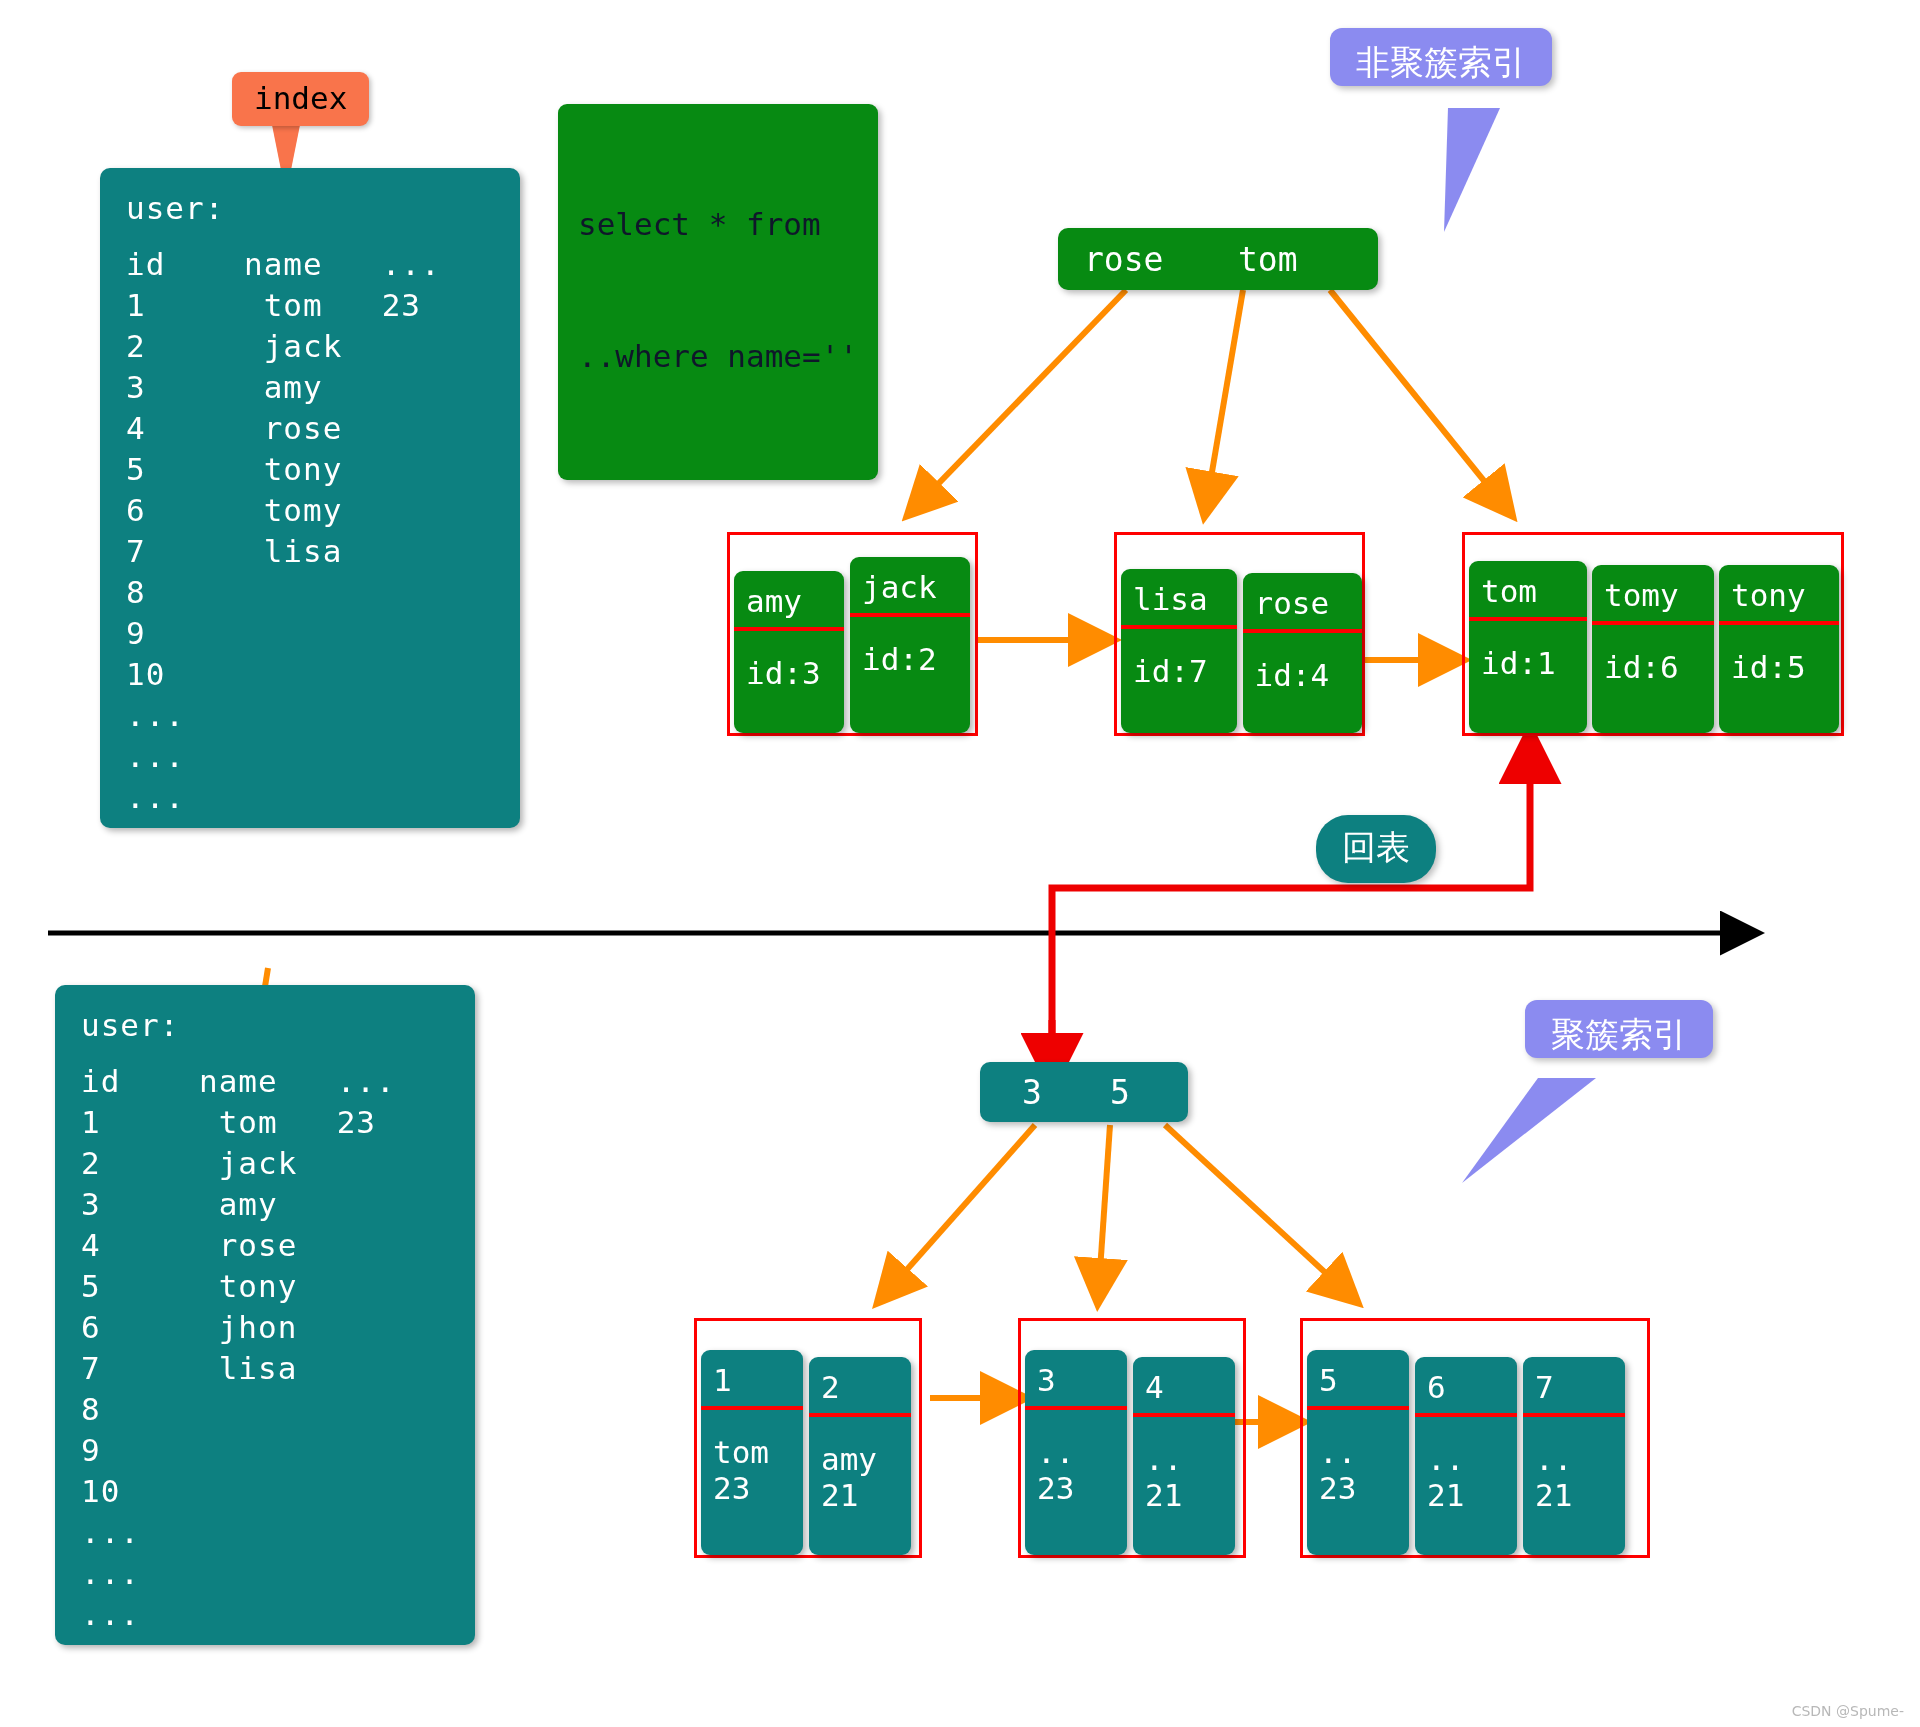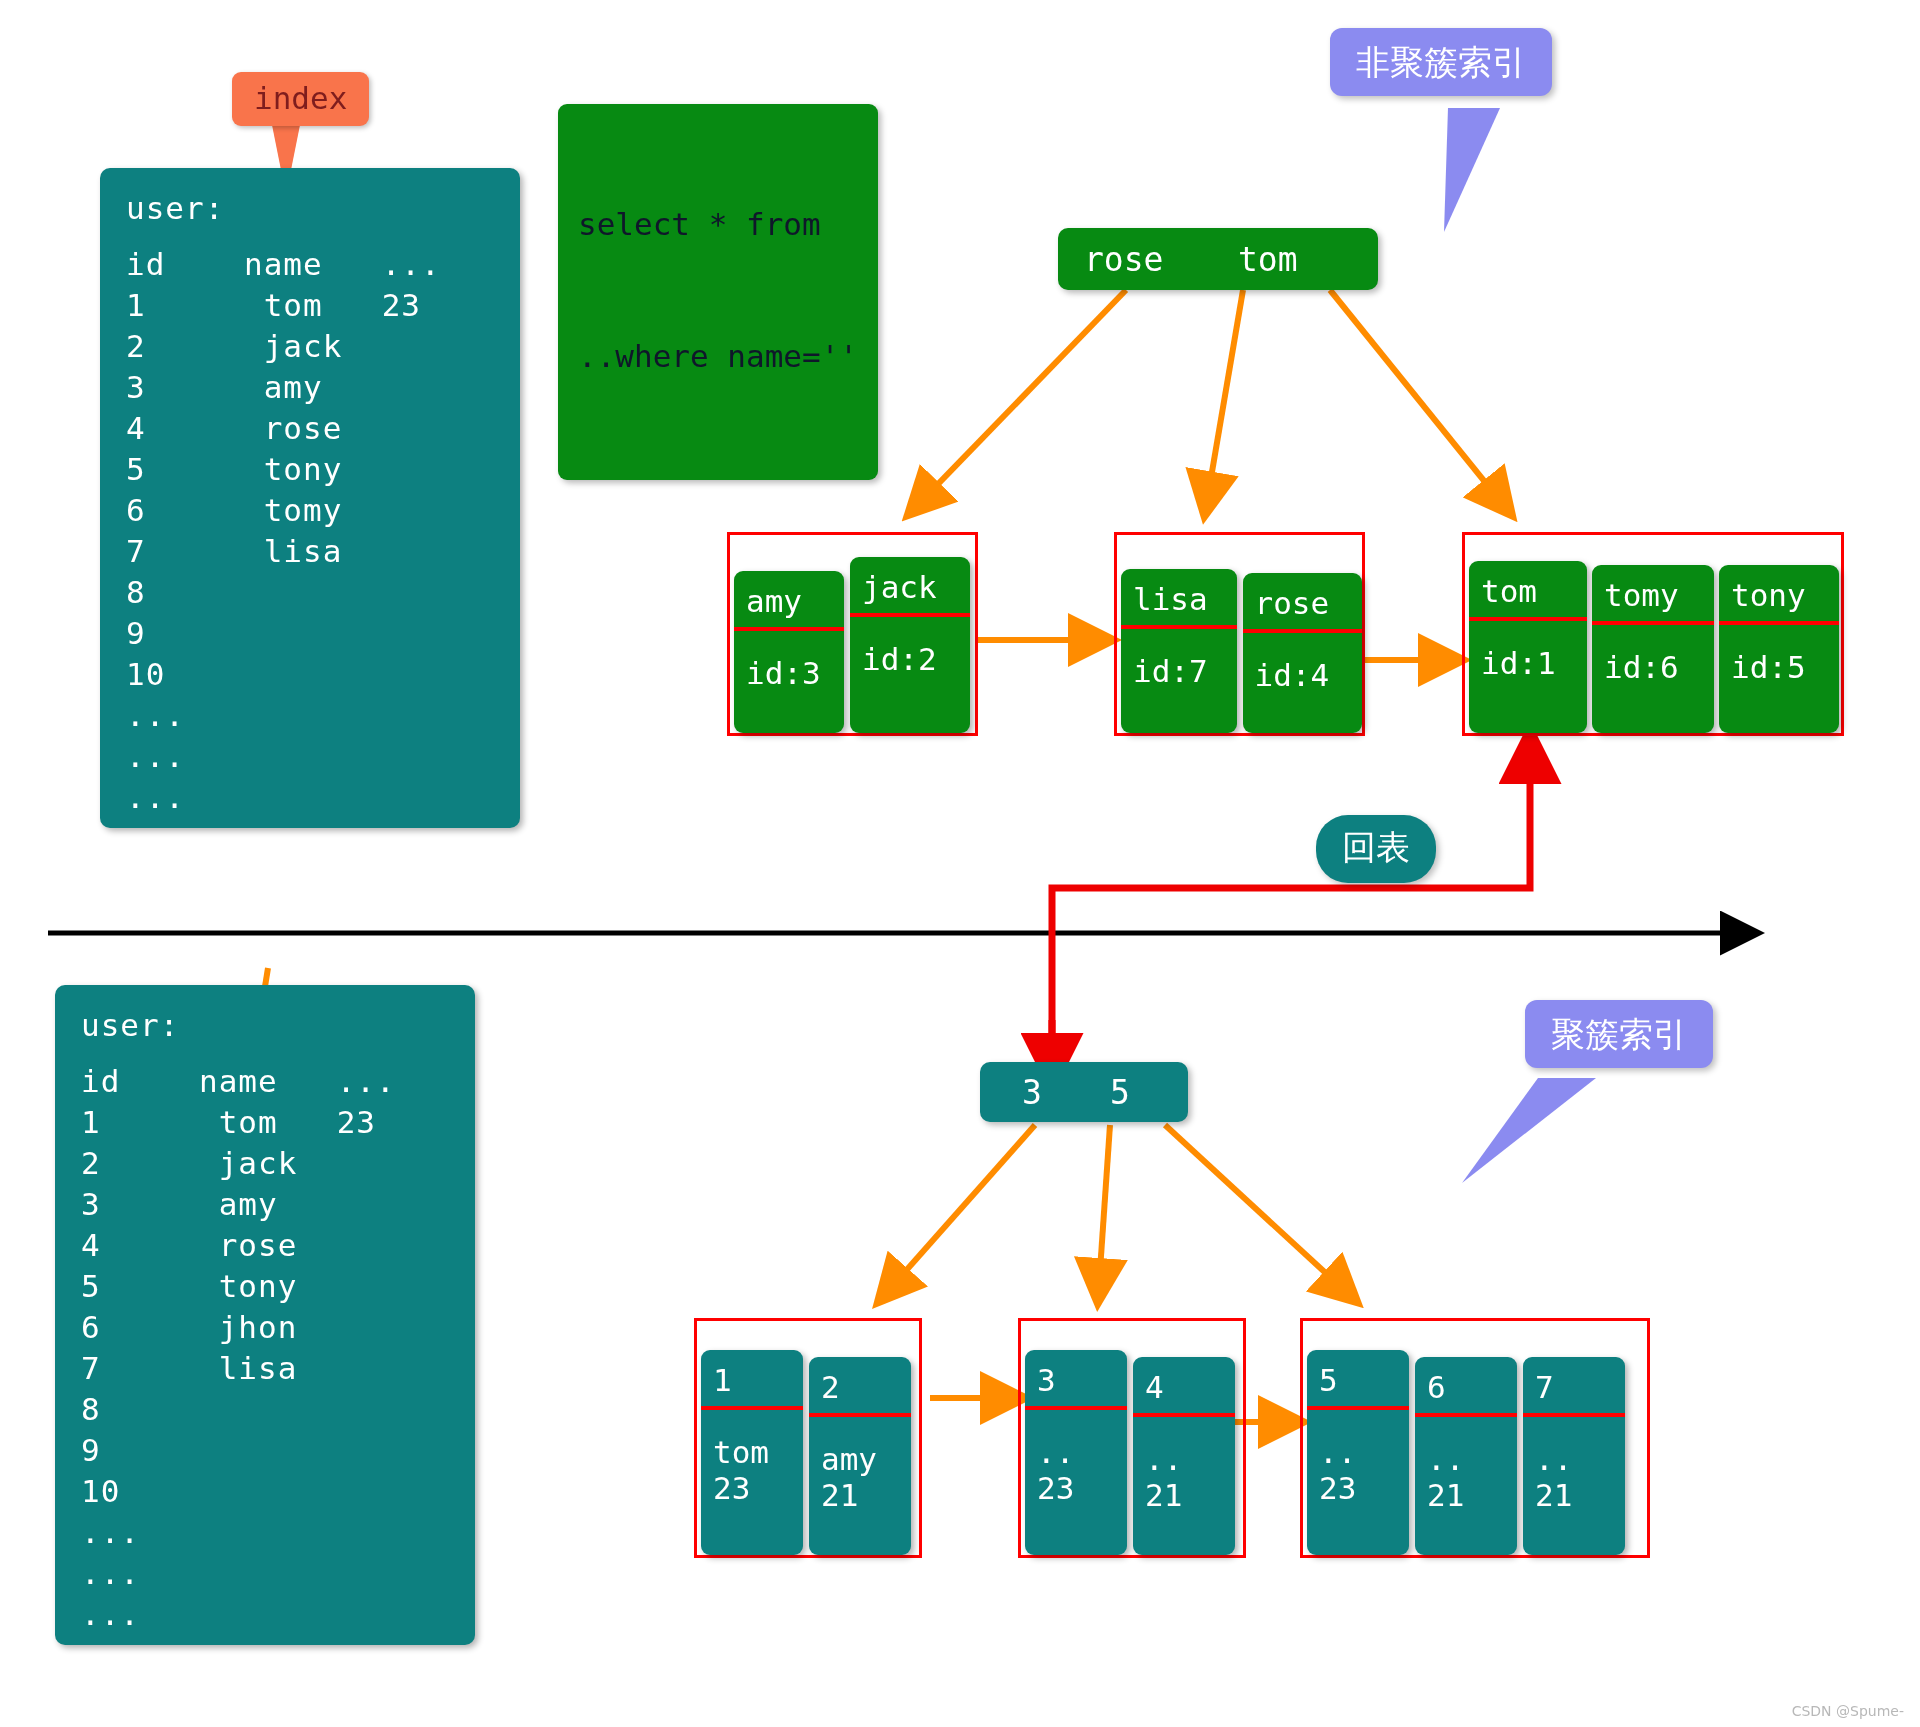--- a/index.html
+++ b/index.html
@@ -39,21 +39,21 @@
     font-size: 31px;
     line-height: 41px;
     white-space: pre;
     letter-spacing: 1px;
   }
 
   
   .callout-orange {
     background: #f9744b;
     border-radius: 9px;
-    color: #7f1d1d;
+    color: #000000;
     font-size: 31px;
     font-family: "DejaVu Sans Mono", "Liberation Mono", monospace;
     padding: 8px 22px 10px 22px;
     box-shadow: 2px 2px 5px rgba(0,0,0,0.25);
     white-space: nowrap;
   }
 
   
   .sql-box {
     background: #078a12;
@@ -67,21 +67,21 @@
     white-space: pre;
   }
 
   
   .bubble-purple {
     background: #8b8bf0;
     border-radius: 12px;
     color: #ffffff;
     font-size: 34px;
     font-family: "DejaVu Sans", "Liberation Sans", sans-serif;
-    padding: 12px 26px 10px 26px;
+    padding: 12px 26px 0 26px;
     box-shadow: 3px 3px 6px rgba(0,0,0,0.25);
     white-space: nowrap;
   }
   .bubble-teal {
     background: #0d8080;
     border-radius: 10px;
     color: #ffffff;
     font-size: 34px;
     font-family: "DejaVu Sans", "Liberation Sans", sans-serif;
     padding: 10px 26px 12px 26px;

